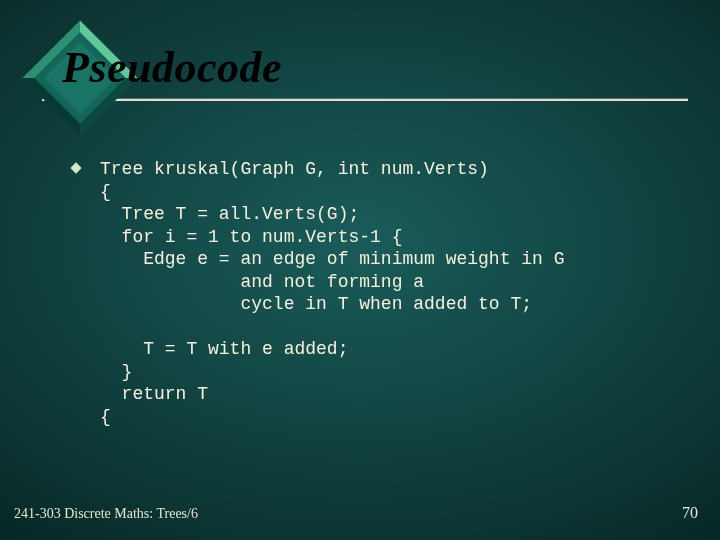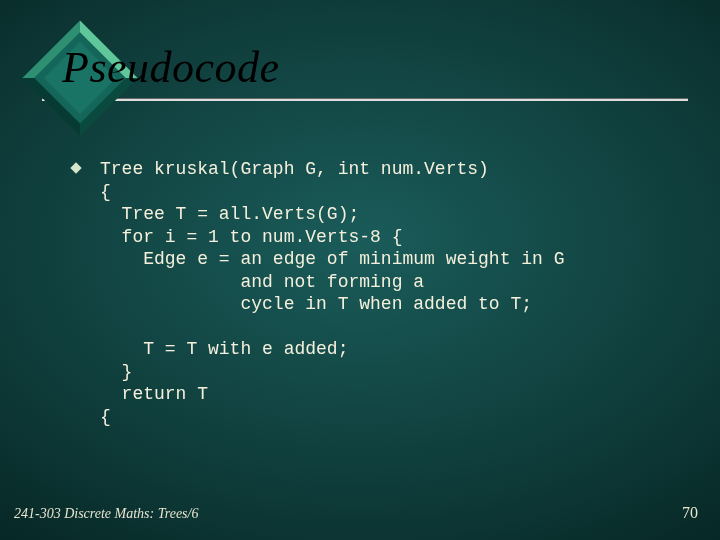--- a/index.html
+++ b/index.html
@@ -22,20 +22,21 @@
   .title {
     position: absolute;
     top: 42px;
     left: 62px;
     font-size: 44px;
     font-style: italic;
     font-family: "Times New Roman", serif;
     color: #000;
     z-index: 2;
     letter-spacing: 0.5px;
+    font-weight: bold;
   }
   .underline {
     position: absolute;
     top: 98px;
     left: 42px;
     right: 32px;
     height: 3px;
     background: linear-gradient(to bottom, #666 0, #666 1px, #ddd 1px, #ddd 3px);
     z-index: 0;
   }
@@ -58,21 +59,20 @@
     color: #f5f0dc;
     white-space: pre;
   }
   .footer-left {
     position: absolute;
     bottom: 18px;
     left: 14px;
     font-size: 14px;
     color: #e8e4d0;
     font-family: "Times New Roman", serif;
-    font-style: italic;
   }
   .footer-right {
     position: absolute;
     bottom: 18px;
     right: 22px;
     font-size: 16px;
     color: #e8e4d0;
     font-family: "Times New Roman", serif;
     margin-top: 40px;
   }
@@ -96,21 +96,21 @@
 </div>
 
 <div class="title">Pseudocode</div>
 <div class="underline"></div>
 
 <div class="bullet"></div>
 
 <pre class="code" id="code-block">Tree kruskal(Graph G, int num.Verts)
 {
   Tree T = all.Verts(G);
-  for i = 1 to num.Verts-8 {
+  for i = 1 to num.Verts-1 {
     Edge e = an edge of minimum weight in G
              and not forming a
              cycle in T when added to T;
 
     T = T with e added;
   }
   return T
 {</pre>
 
 <div class="footer-left">241-303 Discrete Maths: Trees/6</div>

